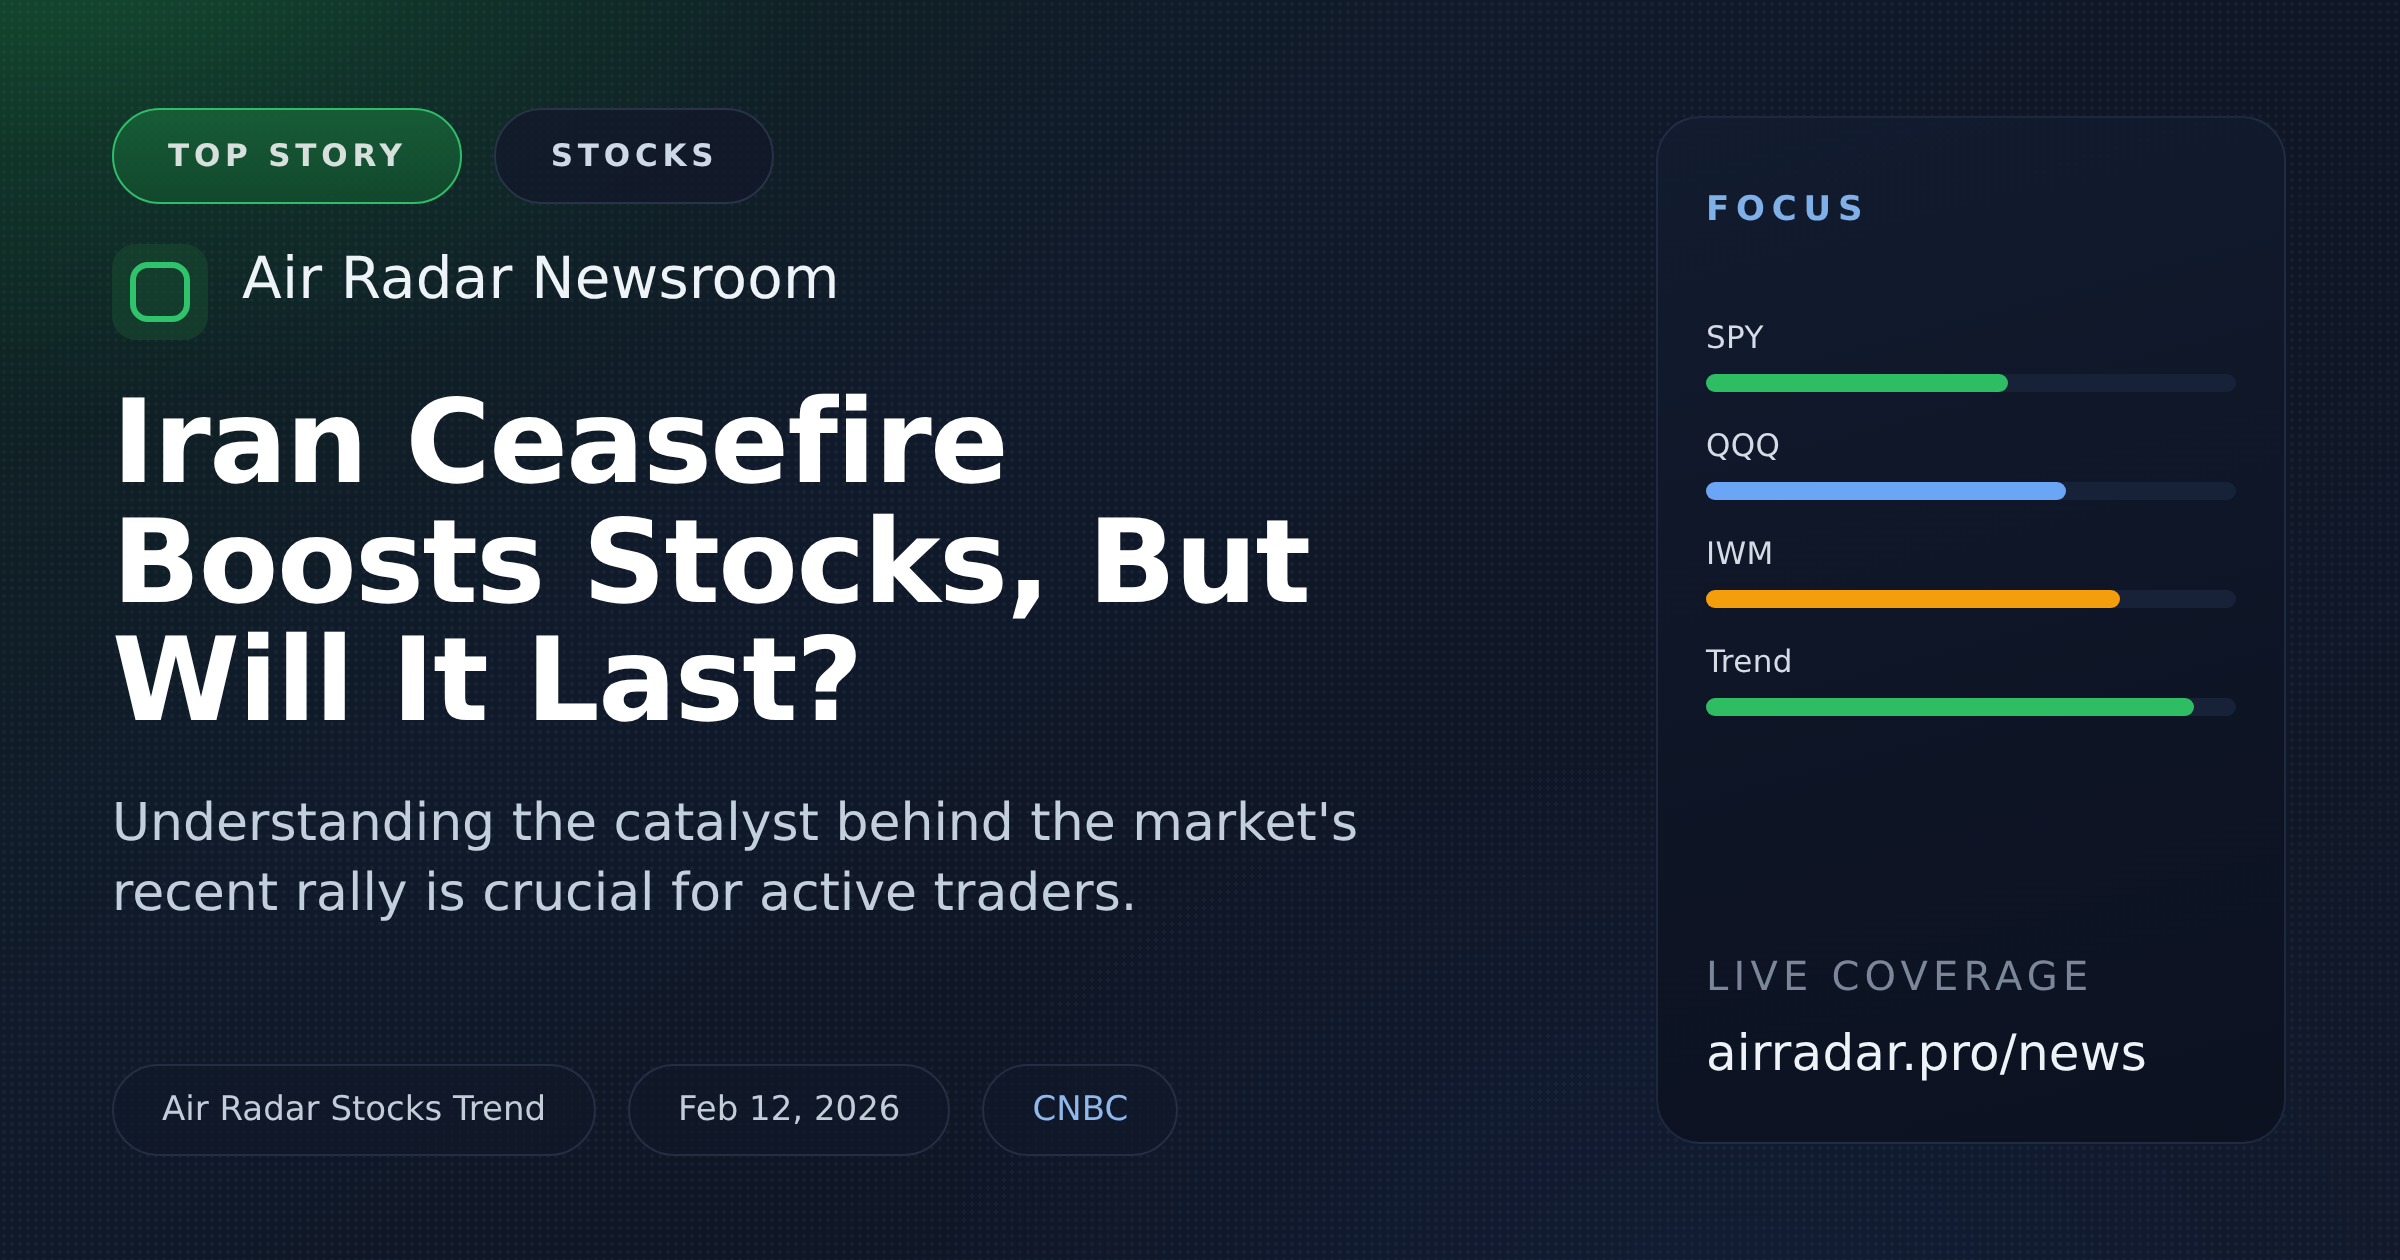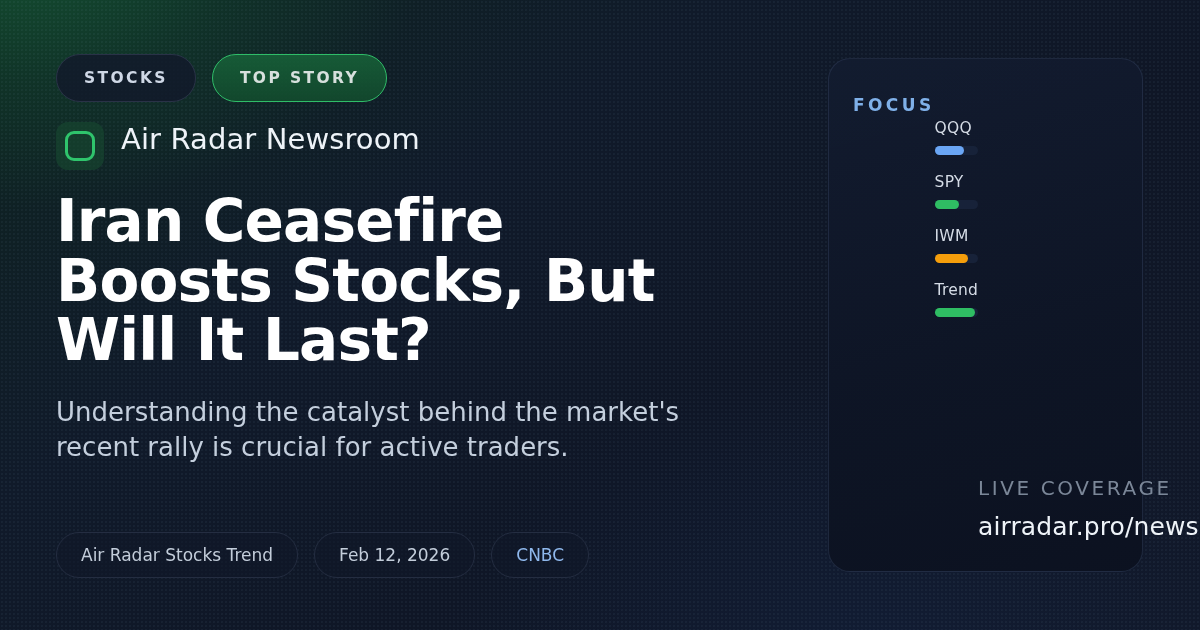--- a/index.html
+++ b/index.html
@@ -122,21 +122,21 @@
 
   
   .panel {
     position:absolute;
     left:828px; top:58px;
     width:315px; height:514px;
     border-radius:22px;
     background:linear-gradient(165deg, rgba(19,28,48,0.96) 0%, rgba(14,21,37,0.97) 60%, rgba(12,18,32,0.98) 100%);
     border:1px solid rgba(46,59,86,0.55);
     padding:36px 24px 30px 24px;
-    display:flex; flex-direction:row;
+    display:flex; flex-direction:column;gap:21px;
   }
 
   .panel-title {
     font-size:17px;
     letter-spacing:3.4px;
     font-weight:600;
     color:#7fb0e8;
   }
 
   .metrics { margin-top:24px; }
@@ -176,25 +176,25 @@
 </style>
 </head>
 <body>
 
 <div class="canvas">
   <div class="dots"></div>
 
   <div class="left">
 
     <div class="badge-row">
+      <div class="badge top-story">
+        <span>TOP STORY</span>
+      </div>
       <div class="badge stocks">
         <span>STOCKS</span>
-      </div>
-      <div class="badge top-story">
-        <span>TOP STORY</span>
       </div>
     </div>
 
     <div class="brand-row">
       <div class="brand-logo">
         <div class="inner"></div>
       </div>
       <div class="brand-name">Air Radar Newsroom</div>
     </div>
 
@@ -214,30 +214,30 @@
       <span>CNBC</span>
     </div>
   </div>
 
   <div class="panel">
     <div class="panel-title">FOCUS</div>
 
     <div class="metrics">
 
       <div class="metric">
+        <div class="metric-label">SPY</div>
+        <div class="bar-track">
+          <div class="bar-fill" style="width: 57%; background: rgb(47, 189, 99);"></div>
+        </div>
+      </div>
+
+      <div class="metric">
         <div class="metric-label">QQQ</div>
         <div class="bar-track">
           <div class="bar-fill" style="width: 68%; background: rgb(106, 166, 245);"></div>
-        </div>
-      </div>
-
-      <div class="metric">
-        <div class="metric-label">SPY</div>
-        <div class="bar-track">
-          <div class="bar-fill" style="width: 57%; background: rgb(47, 189, 99);"></div>
         </div>
       </div>
 
       <div class="metric">
         <div class="metric-label">IWM</div>
         <div class="bar-track">
           <div class="bar-fill" style="width: 78%; background: rgb(245, 158, 11);"></div>
         </div>
       </div>
 

